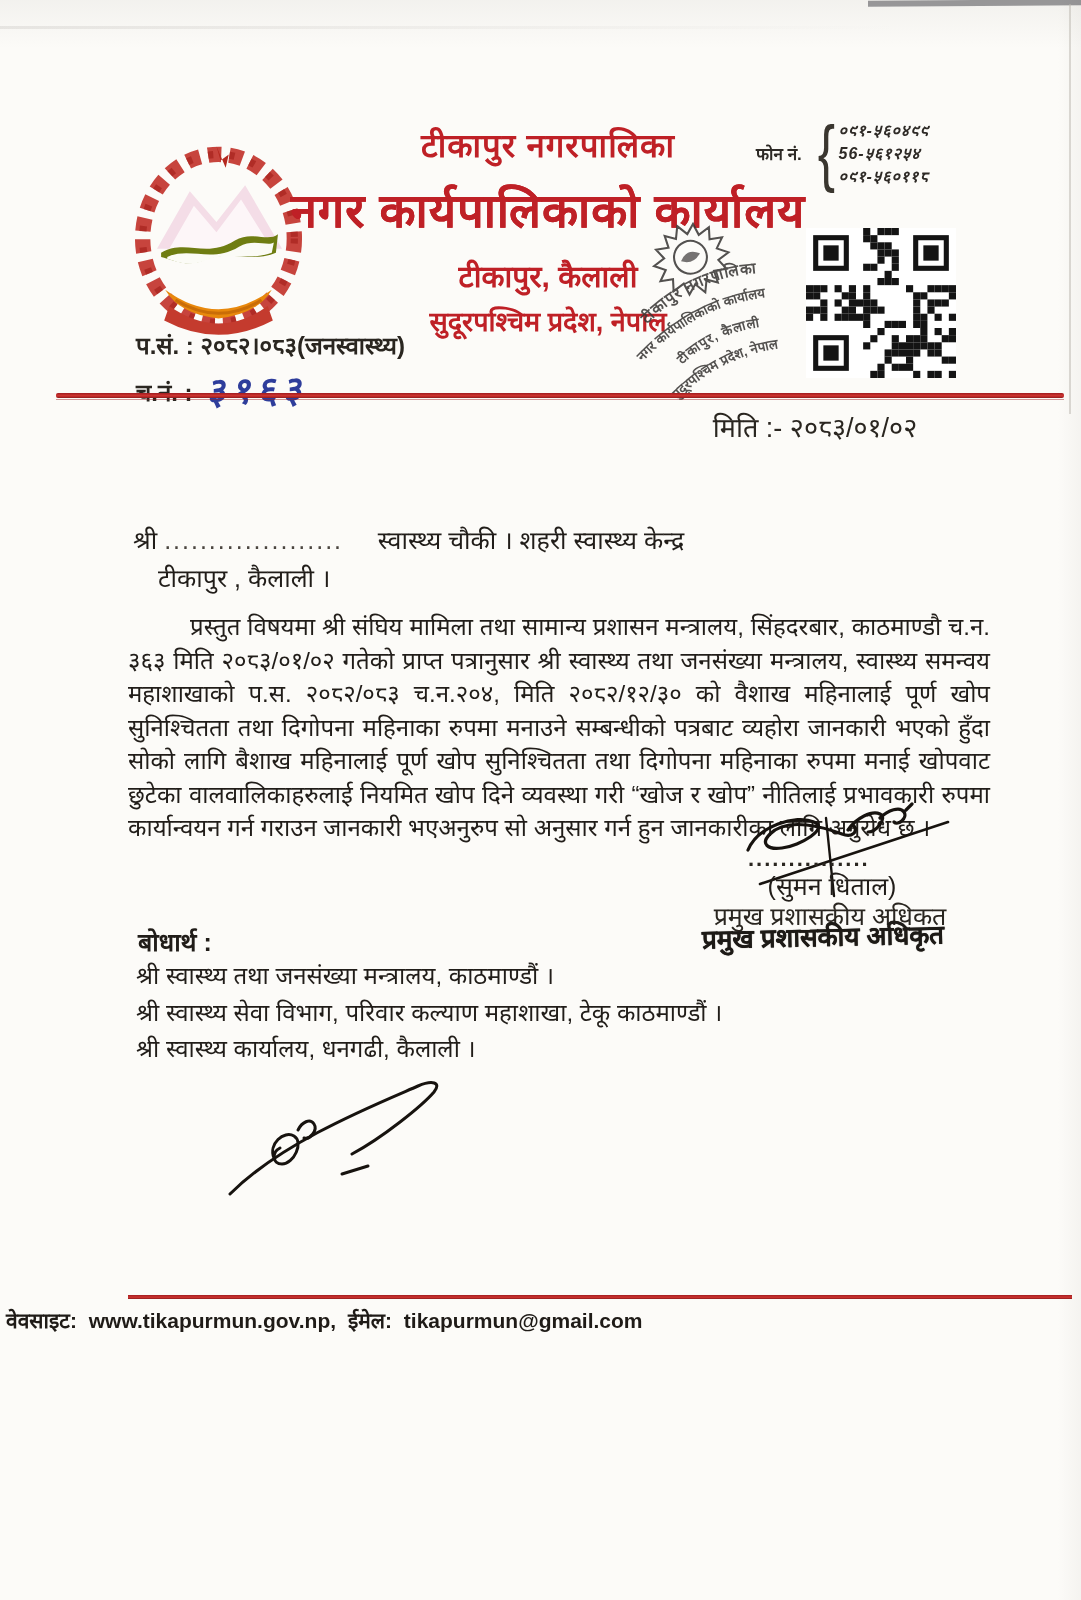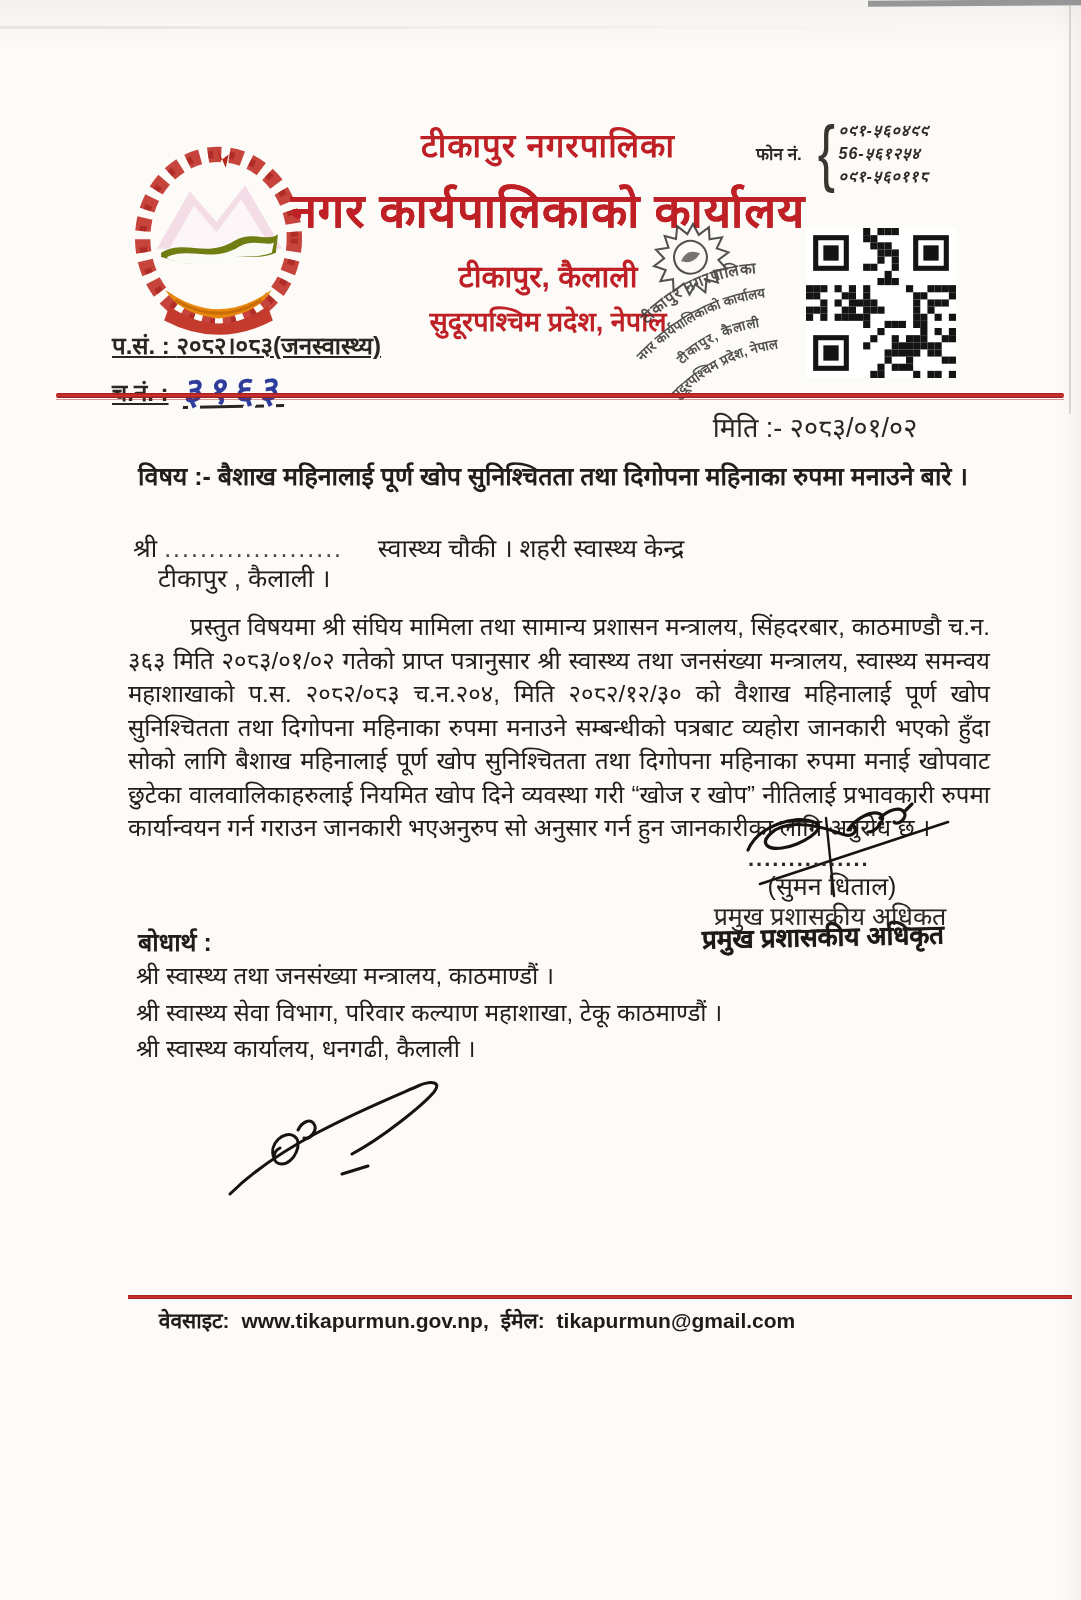--- a/index.html
+++ b/index.html
@@ -24,55 +24,55 @@
   .phones{left:756px;top:118px;display:flex;align-items:center;color:#2e2a26;}
   .phone-label{font-size:17px;font-weight:bold;margin-right:12px;}
   .brace{font-size:74px;font-weight:200;line-height:70px;color:#3a362f;transform:scaleX(.7);}
   .phone-list{font-size:16px;font-weight:bold;line-height:23px;letter-spacing:1px;font-style:italic;}
   
   .logo{left:126px;top:138px;}
   
   .seal{left:618px;top:205px;transform:rotate(-23deg);opacity:.88;}
   .qr{left:800px;top:228px;}
   
-  .refs{left:112px;top:328px;font-size:24px;font-weight:bold;color:#2a2620;text-decoration:underline;}
+  .refs{left:136px;top:328px;font-size:24px;font-weight:bold;color:#2a2620;}
   .ref-line2{margin-top:14px;display:flex;align-items:flex-start;}
   .dispatch-value{
     color:#2e3d9b;font-size:37px;line-height:30px;font-weight:bold;margin-left:16px;
     transform:skewX(-8deg) rotate(-1deg);letter-spacing:6px;
     font-family:"DejaVu Serif","Liberation Serif",serif;
   }
   .rule-top{left:56px;top:393px;width:1008px;height:5px;background:linear-gradient(180deg,#a01c20,#d03530 55%,#8f1a1d);border-radius:2px;}
   .rule-top2{left:56px;top:399px;width:1008px;height:1px;background:rgba(160,28,32,.45);}
   
   .date{left:640px;top:408px;width:350px;text-align:center;font-size:27px;font-weight:normal;color:#2a2620;}
   
   .subject{left:138px;top:458px;width:845px;font-size:25px;font-weight:bold;color:#211d19;}
   
-  .addr1{left:133px;top:522px;font-size:25px;color:#211d19;margin-top:8px;}
+  .addr1{left:133px;top:522px;font-size:25px;color:#211d19;}
   .addr1 .dots{letter-spacing:2px;color:#4a453f;}
   .addr2{left:158px;top:560px;font-size:25px;color:#211d19;}
   
   .body-par{
     left:128px;top:610px;width:862px;font-size:24px;line-height:33.5px;
     text-align:justify;text-indent:62px;color:#211d19;
   }
   
   .sig-svg{left:730px;top:788px;}
   .sig-dots{left:748px;top:846px;font-size:22px;letter-spacing:2px;font-weight:bold;color:#2a2620;}
   .sig-name{left:742px;top:868px;width:180px;text-align:center;font-size:25px;color:#211d19;}
   .sig-title1{left:700px;top:898px;width:260px;text-align:center;font-size:25px;color:#2a2620;}
   .sig-title2{left:688px;top:918px;width:270px;text-align:center;font-size:26px;font-weight:bold;color:#1d1a16;transform:rotate(-1.2deg);text-shadow:0 0 .7px #1d1a16;}
   
   .cc-label{left:138px;top:924px;font-size:25px;font-weight:bold;color:#211d19;}
   .cc-list{left:136px;top:958px;font-size:24px;line-height:36.5px;color:#211d19;}
   .scribble{left:222px;top:1072px;}
   
   .rule-bottom{left:128px;top:1295px;width:944px;height:4px;background:linear-gradient(180deg,#a01c20,#d03530 55%,#8f1a1d);}
-  .footer{left:0;top:1306px;width:948px;text-align:center;font-size:21px;font-weight:bold;color:#1f1b17;}
+  .footer{left:0;top:1306px;width:948px;font-size:21px;font-weight:bold;color:#1f1b17;}
   .footer .lbl{margin:0 6px;}
   
   .artifact-top{left:868px;top:0;width:213px;height:6px;background:#4a4a50;opacity:.55;transform:skewY(-.4deg);}
   .artifact-right{left:1069px;top:4px;width:2px;height:410px;background:#b9b5ae;opacity:.5;}
   .artifact-smudge{left:0;top:26px;width:900px;height:3px;background:linear-gradient(90deg,rgba(150,145,140,.18),rgba(150,145,140,0));}
 </style>
 </head>
 <body>
 
 <div class="page">
@@ -284,21 +284,20 @@
       <span>च.नं. :</span>
       <span class="dispatch-value">३१६३</span>
     </div>
   </div>
 
   <div class="abs rule-top"></div>
   <div class="abs rule-top2"></div>
 
   <div class="abs date">मिति :- २०८३/०१/०२</div>
 
-  <div class="abs subject">विषय :- बैशाख महिनालाई पूर्ण खोप सुनिश्चितता तथा दिगोपना महिनाका रुपमा मनाउने बारे ।</div>
 
   <div class="abs addr1">
     <span>श्री</span>
     <span class="dots">....................</span>&nbsp;&nbsp;&nbsp;&nbsp;
     <span>स्वास्थ्य चौकी । शहरी स्वास्थ्य केन्द्र</span>
   </div>
   <div class="abs addr2">टीकापुर , कैलाली ।</div>
 
   <div class="abs body-par">प्रस्तुत विषयमा श्री संघिय मामिला तथा सामान्य प्रशासन मन्त्रालय, सिंहदरबार, काठमाण्डौ च.न. ३६३ मिति २०८३/०१/०२ गतेको प्राप्त पत्रानुसार श्री स्वास्थ्य तथा जनसंख्या मन्त्रालय, स्वास्थ्य समन्वय महाशाखाको प.स. २०८२/०८३ च.न.२०४, मिति २०८२/१२/३० को वैशाख महिनालाई पूर्ण खोप सुनिश्चितता तथा दिगोपना महिनाका रुपमा मनाउने सम्बन्धीको पत्रबाट व्यहोरा जानकारी भएको हुँदा सोको लागि बैशाख महिनालाई पूर्ण खोप सुनिश्चितता तथा दिगोपना महिनाका रुपमा मनाई खोपवाट छुटेका वालवालिकाहरुलाई नियमित खोप दिने व्यवस्था गरी “खोज र खोप” नीतिलाई प्रभावकारी रुपमा कार्यान्वयन गर्न गराउन जानकारी भएअनुरुप सो अनुसार गर्न हुन जानकारीका लागि अनुरोध छ ।</div>
 

